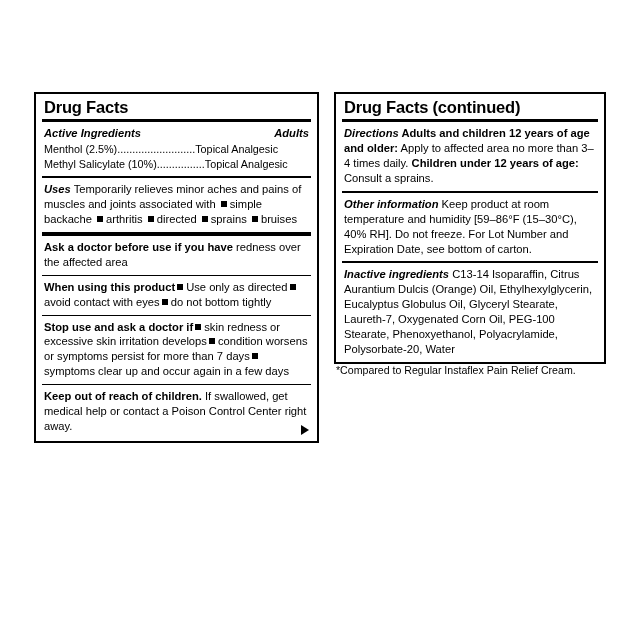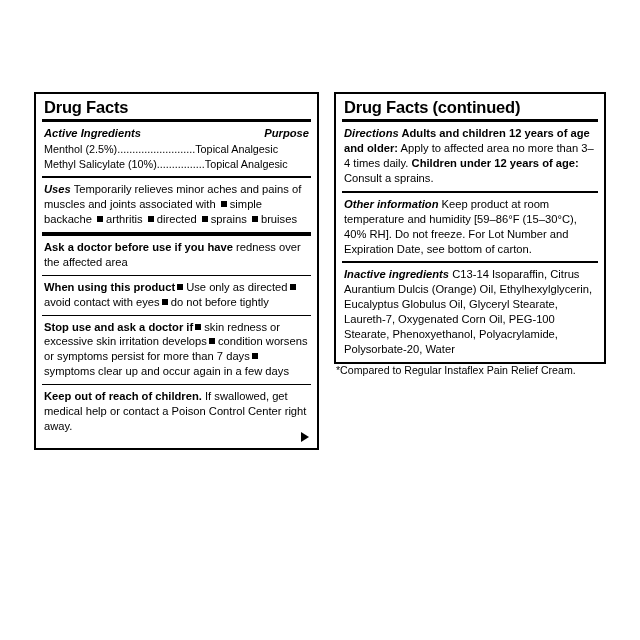--- a/index.html
+++ b/index.html
@@ -94,21 +94,21 @@
   }
   .arrow {
     position: absolute;
     right: 8px;
     bottom: 6px;
     width: 0; height: 0;
     border-left: 8px solid #000;
     border-top: 5px solid transparent;
     border-bottom: 5px solid transparent;
   }
-  .left-inner { position: relative; padding-bottom: 9px; border-radius: 9px; }
+  .left-inner { position: relative; padding-bottom: 2px; border-radius: 9px; }
   .footnote {
     font-size: 10.6px;
     line-height: 1.3;
     padding-left: 2px;
   }
   .right-wrap { width: 272px; }
 </style>
 </head>
 <body>
 
@@ -116,21 +116,21 @@
   <div class="panels">
 
     <div class="panel panel-left">
       <div class="left-inner">
         <div class="title">Drug Facts</div>
         <div class="rule-thick"></div>
 
         <div class="sect">
           <div class="row">
             <span>Active Ingredients</span>
-            <span>Purpose</span>
+            <span>Adults</span>
           </div>
           <div class="ing">
             <span>Menthol (2.5%)</span><span>..........................</span><span>Topical Analgesic</span>
           </div>
           <div class="ing">
             <span>Methyl Salicylate (10%)</span><span>................</span><span>Topical Analgesic</span>
           </div>
         </div>
         <div class="rule-med"></div>
 
@@ -142,21 +142,21 @@
         <div class="rule-thin"></div>
 
         <div class="rule-thin"></div>
 
         <div class="sect">
           <span class="b">Ask a doctor before use if you have</span><span> redness over the affected area</span>
         </div>
         <div class="rule-thin"></div>
 
         <div class="sect">
-          <span class="b">When using this product</span><span class="sq"></span><span>Use only as directed</span><span class="sq"></span><span>avoid contact with eyes</span><span class="sq"></span><span>do not before tightly</span>
+          <span class="b">When using this product</span><span class="sq"></span><span>Use only as directed</span><span class="sq"></span><span>avoid contact with eyes</span><span class="sq"></span><span>do not bottom tightly</span>
         </div>
         <div class="rule-thin"></div>
 
         <div class="sect">
           <span class="b">Stop use and ask a doctor if</span><span class="sq"></span><span>skin redness or excessive skin irritation develops</span><span class="sq"></span><span>condition worsens or symptoms persist for more than 7 days</span><span class="sq"></span><span>symptoms clear up and occur again in a few days</span>
         </div>
         <div class="rule-thin"></div>
 
         <div class="sect">
           <span class="b">Keep out of reach of children.</span><span> If swallowed, get medical help or contact a Poison Control Center right away.</span>

